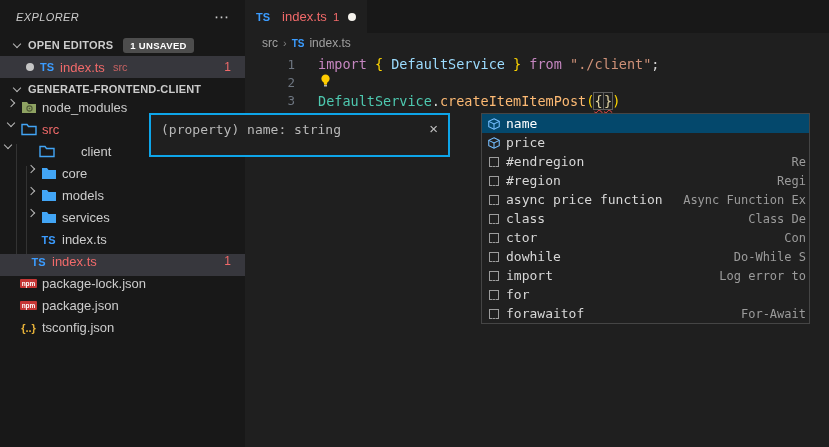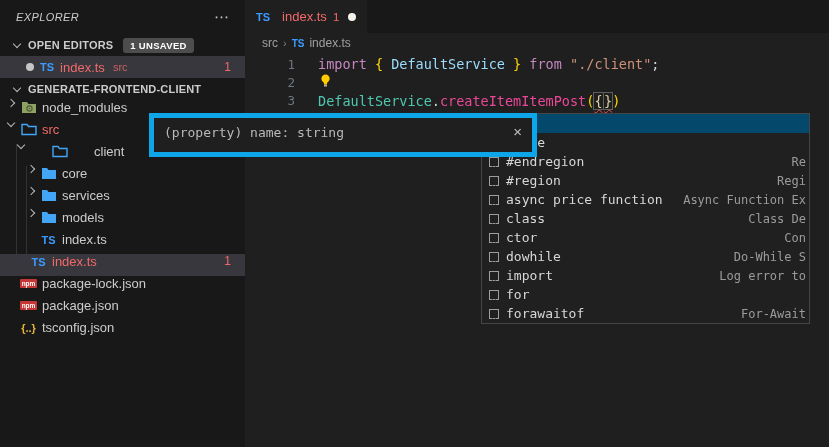--- a/index.html
+++ b/index.html
@@ -42,28 +42,28 @@
   #breadcrumb { height:20px; display:flex; align-items:center; gap:5px; padding-left:17px; font-size:12px; color:#a0a0a0; }
   .bc-sep { color:#808080; font-size:11px; }
   #breadcrumb .ts-badge { font-size:10px; margin-right:0; }
 
   #code-area { position:relative; padding-top:2px; font-family:"DejaVu Sans Mono", monospace; font-size:13.5px; }
   .code-line { height:18.3px; display:flex; align-items:center; white-space:pre; }
   .ln { width:50px; text-align:right; padding-right:0; color:#6e7681; font-size:12.5px; flex:none; }
   .ltext { margin-left:23px; }
   .tk-keyword { color:#c586c0; } .tk-bracket1 { color:#ffd700; } .tk-bracket2 { color:#dccfa0; }
   .tk-variable { color:#9cdcfe; } .tk-string { color:#ce9178; } .tk-plain { color:#d4d4d4; }
-  .tk-class { color:#4ec9b0; } .tk-function { color:#ec4899; }
+  .tk-class { color:#4ec9b0; } .tk-function { color:#fdba74; }
   .brace-box { outline:1px solid #5e5e5e; }
   .squiggle { text-decoration:underline wavy #f14c4c 1px; text-underline-offset:3px; }
   .cursor { display:inline-block; width:1.5px; height:15px; background:#e8e8e8; vertical-align:-2px; }
   .bulb { display:inline-flex; width:15px; height:15px; }
 
   
-  #hover-tip { position:absolute; left:149px; top:113px; width:388px; height:44px; background:#1f1f1f; border:5px solid #0ea5e9; z-index:20; font-family:"DejaVu Sans Mono", monospace; font-size:13px; color:#b9b9b9; padding:7px 10px; }
+  #hover-tip { position:absolute; left:149px; top:113px; width:301px; height:44px; background:#1f1f1f; border:2px solid #0ea5e9; z-index:20; font-family:"DejaVu Sans Mono", monospace; font-size:13px; color:#b9b9b9; padding:7px 10px; }
   #hover-close { position:absolute; right:10px; top:5px; color:#c0c0c0; font-size:15px; cursor:pointer; font-family:"Liberation Sans", sans-serif; }
 
   
   #suggest { position:absolute; left:481px; top:113px; width:329px; background:#202020; border:1px solid #454545; z-index:19; }
   .sg-row { height:19px; display:flex; align-items:center; padding-left:3px; font-family:"DejaVu Sans Mono", monospace; font-size:13px; color:#d7d7d7; cursor:pointer; overflow:hidden; }
   .sg-row.selected { background:#04486c; color:#ffffff; }
   .sg-icon { width:18px; height:16px; flex:none; display:inline-flex; align-items:center; justify-content:center; margin-right:3px; }
   .snippet-box { width:10px; height:10px; border:1px solid #9d9d9d; border-bottom-style:dashed; display:inline-block; }
   .sg-detail { margin-left:auto; padding-right:3px; color:#9b9b9b; font-size:12px; white-space:pre; }
   .sg-row.selected .sg-detail { color:#bcd3e2; }
@@ -114,21 +114,21 @@
         </div>
         <div class="tree-row" style="padding-left: 4px;">
           <span class="chev down"></span>
           <span class="tree-icon">
             <svg width="16" height="13" viewBox="0 0 16 13">
               <path d="M1 1.5h5l1.5 2h7.5v8H1z" fill="none" stroke="#42a5f5" stroke-width="1.4"></path>
             </svg>
           </span>
           <span class="tree-label error">src</span>
         </div>
-        <div class="tree-row" style="padding-left: 14px; gap: 21px;">
+        <div class="tree-row" style="padding-left: 1px; gap: 21px;">
           <span class="chev down"></span>
           <span class="tree-icon">
             <svg width="16" height="13" viewBox="0 0 16 13">
               <path d="M1 1.5h5l1.5 2h7.5v8H1z" fill="none" stroke="#42a5f5" stroke-width="1.4"></path>
             </svg>
           </span>
           <span class="tree-label">client</span>
         </div>
         <div class="tree-row" style="padding-left: 24px;">
           <span class="chev right"></span>
@@ -139,30 +139,30 @@
           </span>
           <span class="tree-label">core</span>
         </div>
         <div class="tree-row" style="padding-left: 24px;">
           <span class="chev right"></span>
           <span class="tree-icon">
             <svg width="16" height="13" viewBox="0 0 16 13">
               <path d="M1 1h5l1.5 2H15v9H1z" fill="#42a5f5"></path>
             </svg>
           </span>
-          <span class="tree-label">services</span>
+          <span class="tree-label">models</span>
         </div>
         <div class="tree-row" style="padding-left: 24px;">
           <span class="chev right"></span>
           <span class="tree-icon">
             <svg width="16" height="13" viewBox="0 0 16 13">
               <path d="M1 1h5l1.5 2H15v9H1z" fill="#42a5f5"></path>
             </svg>
           </span>
-          <span class="tree-label">models</span>
+          <span class="tree-label">services</span>
         </div>
         <div class="tree-row" style="padding-left: 24px;">
           <span class="chev none"></span>
           <span class="tree-icon">
             <span style="color:#3b9cff;font-weight:700;font-size:11px;font-family:'Liberation Sans',sans-serif">TS</span>
           </span>
           <span class="tree-label">index.ts</span>
         </div>
         <div class="tree-row selected" style="padding-left: 14px;">
           <span class="chev none"></span>

